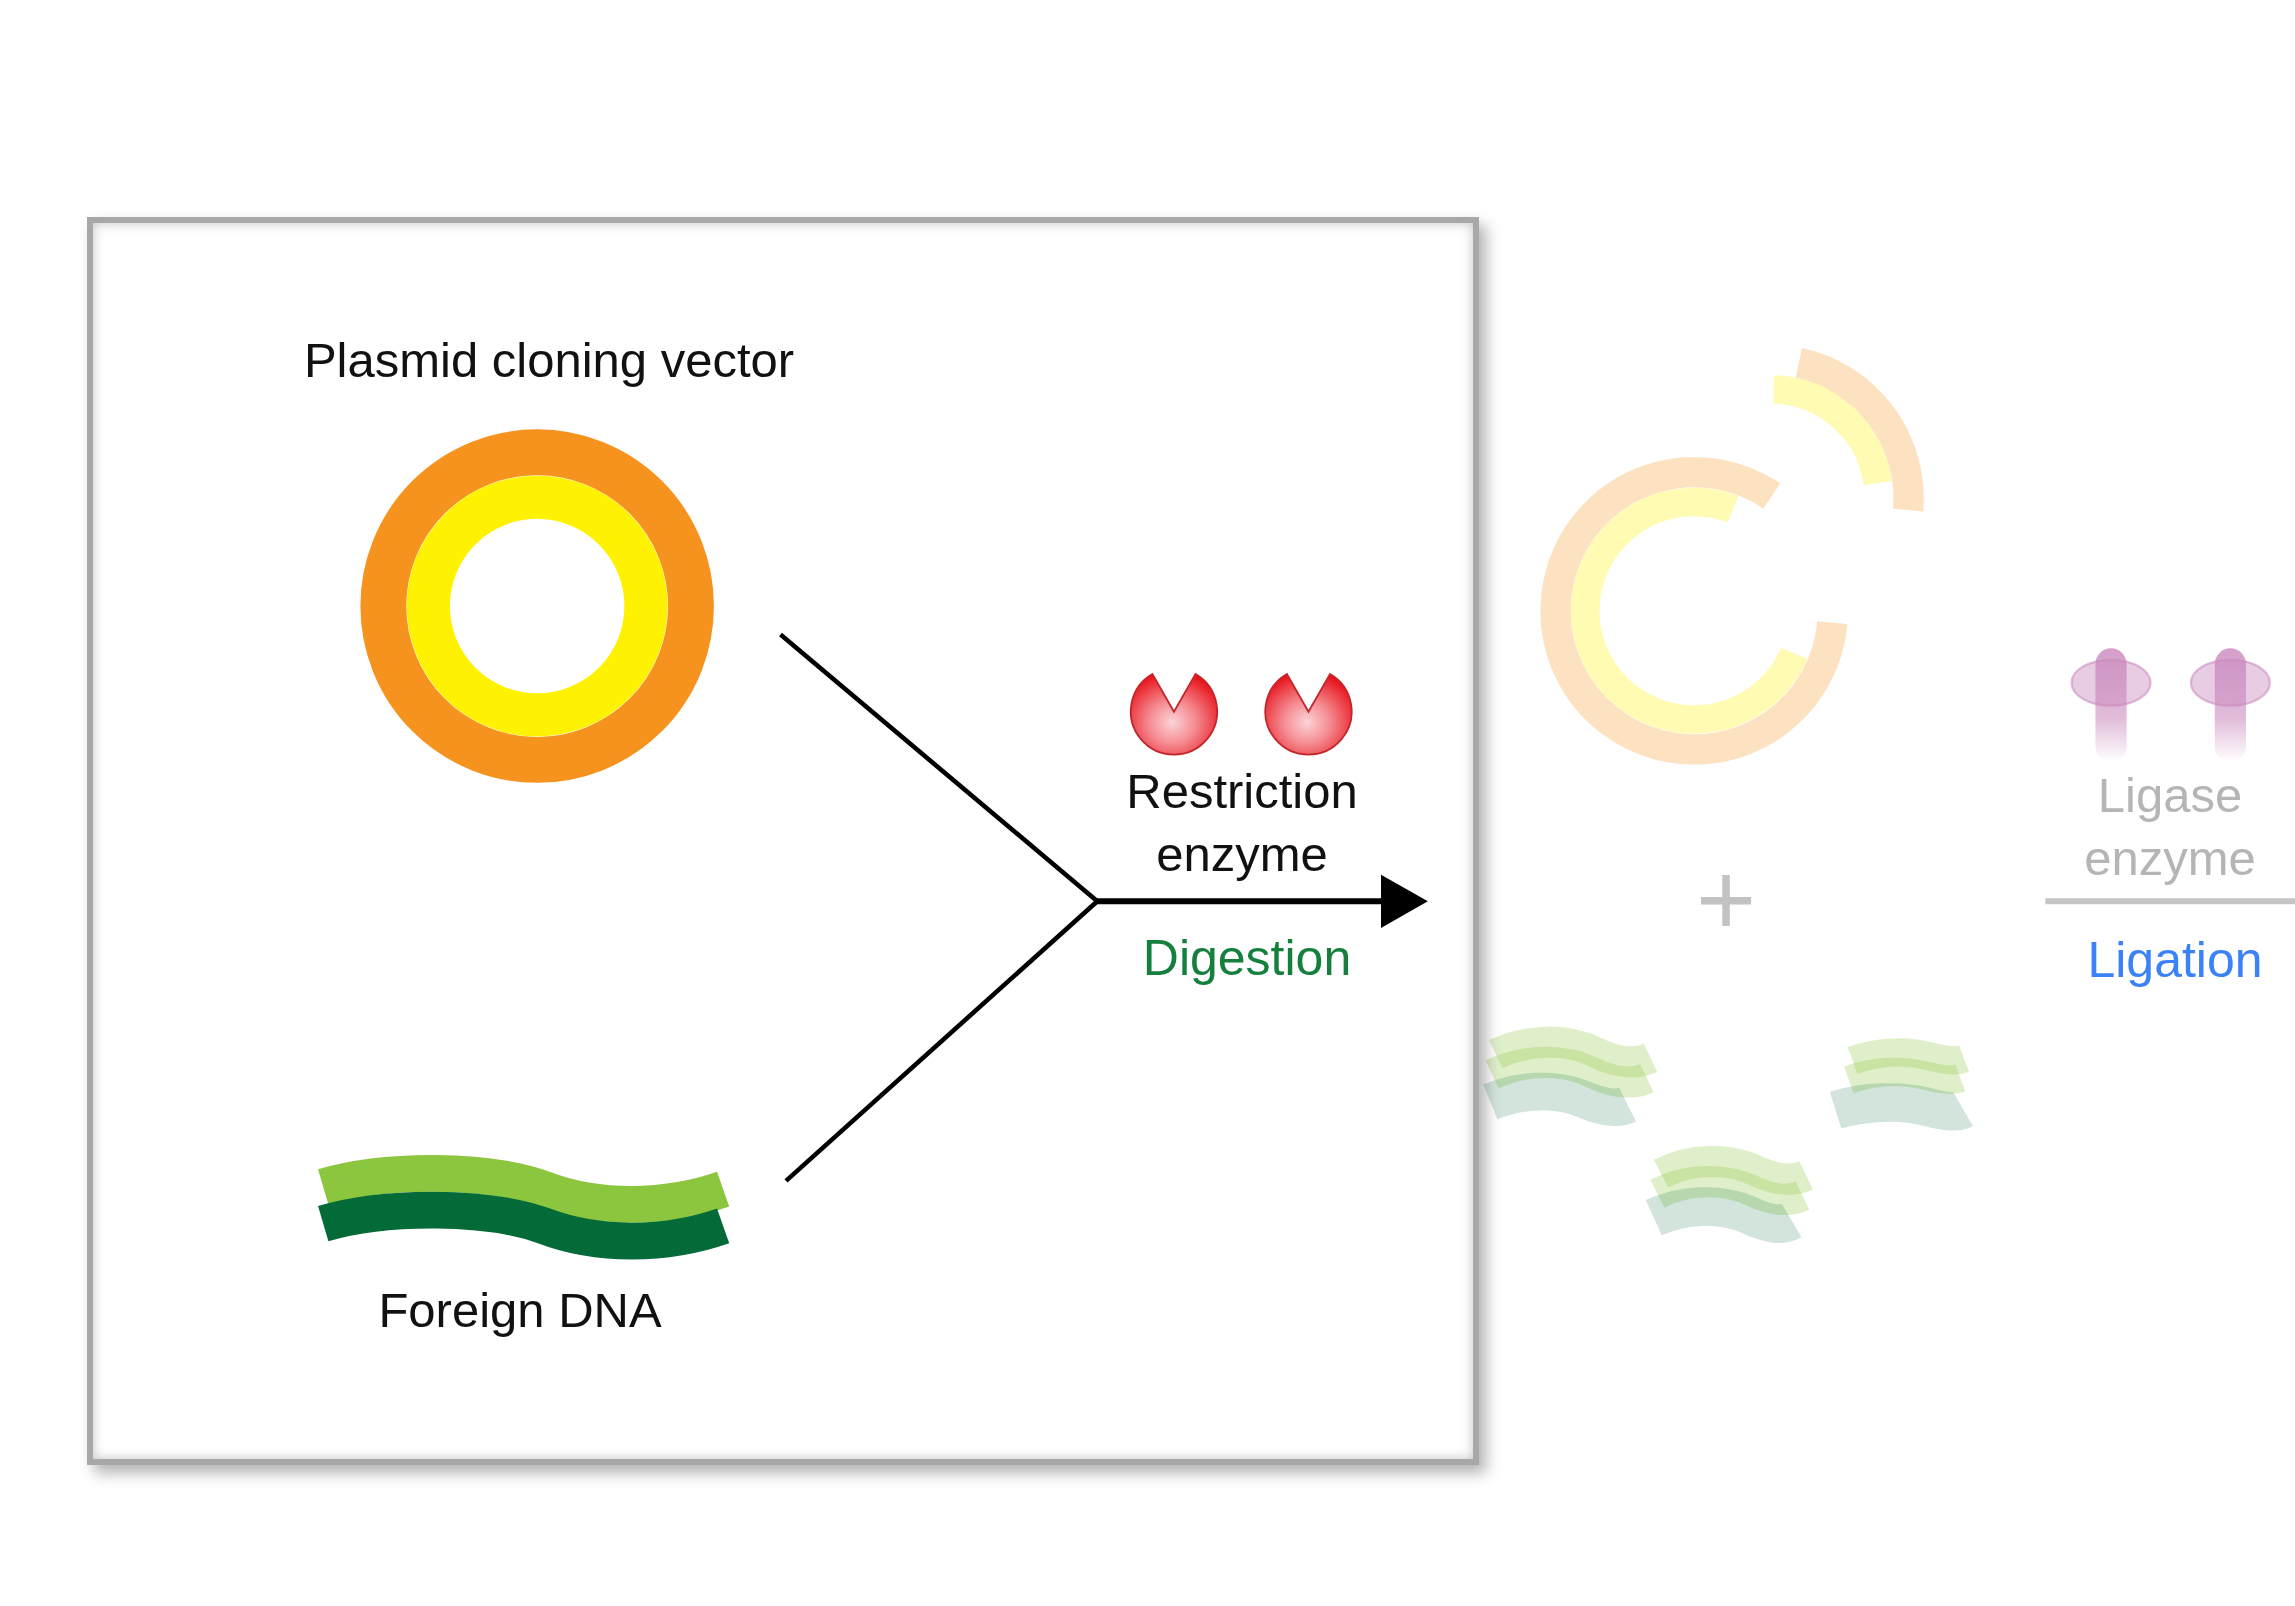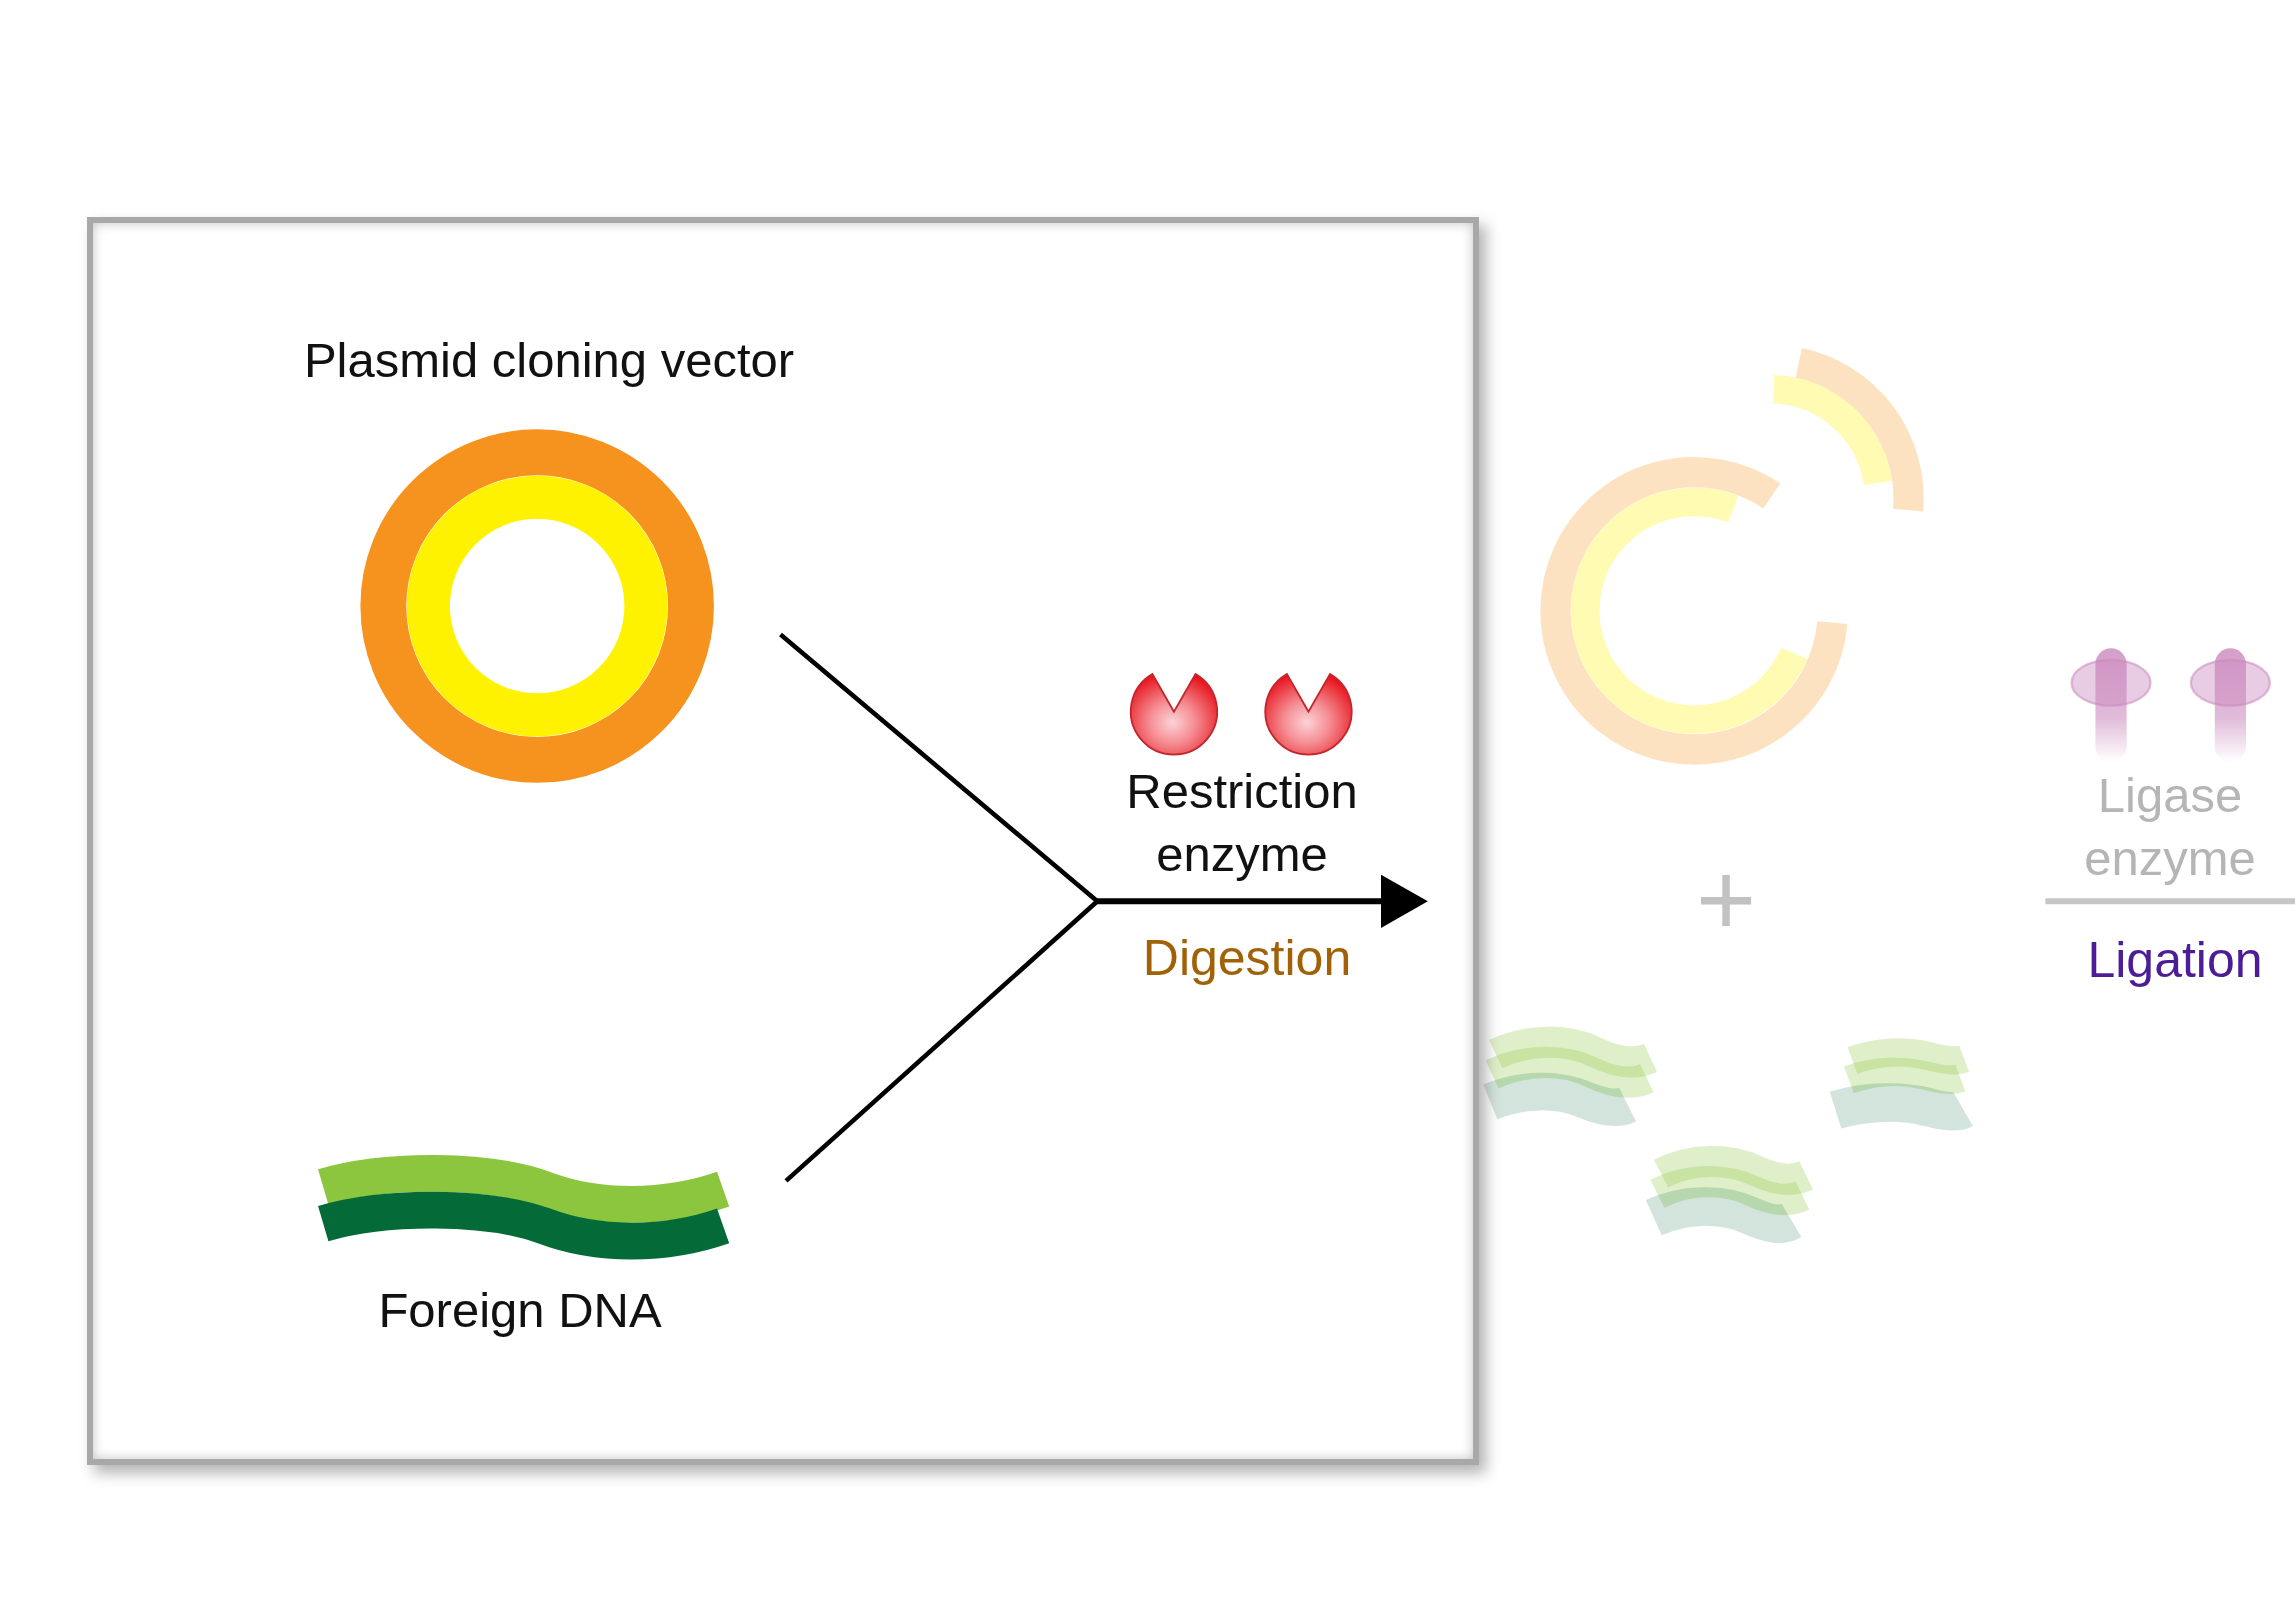--- a/index.html
+++ b/index.html
@@ -6,22 +6,22 @@
   .canvas{position:relative;width:3122px;height:1607px;background:#ffffff;overflow:hidden;
           font-family:"Liberation Sans",sans-serif;}
   .layer{position:absolute;left:0;top:0;}
   .panel{position:absolute;left:87px;top:217px;width:1380px;height:1236px;
          border:6px solid #a8a8a8;background:transparent;
          box-shadow:7.3px 8.3px 13.8px rgba(0,0,0,0.30), inset 0 0 12px rgba(0,0,0,0.24);}
   .lbl{position:absolute;transform:translate(-50%,-50%);text-align:center;white-space:nowrap;
        line-height:1.28;}
   .lbl span{display:block;}
   .black-lbl{color:#111111;font-size:49px;}
-  .digestion-lbl{color:#a16207;font-size:50px;}
-  .ligation-lbl{color:#4c1d95;font-size:50px;}
+  .digestion-lbl{color:#15803d;font-size:50px;}
+  .ligation-lbl{color:#3b82f6;font-size:50px;}
   .gray-lbl{color:#B5B5B5;font-size:49px;}
   .plus-lbl{color:#C2C2C2;font-size:103px;font-weight:400;line-height:1;}
 </style>
 </head>
 <body>
 
 <div class="canvas">
 
   <svg class="layer" width="3122" height="1607" viewBox="0 0 6800 3500">
     <defs>

